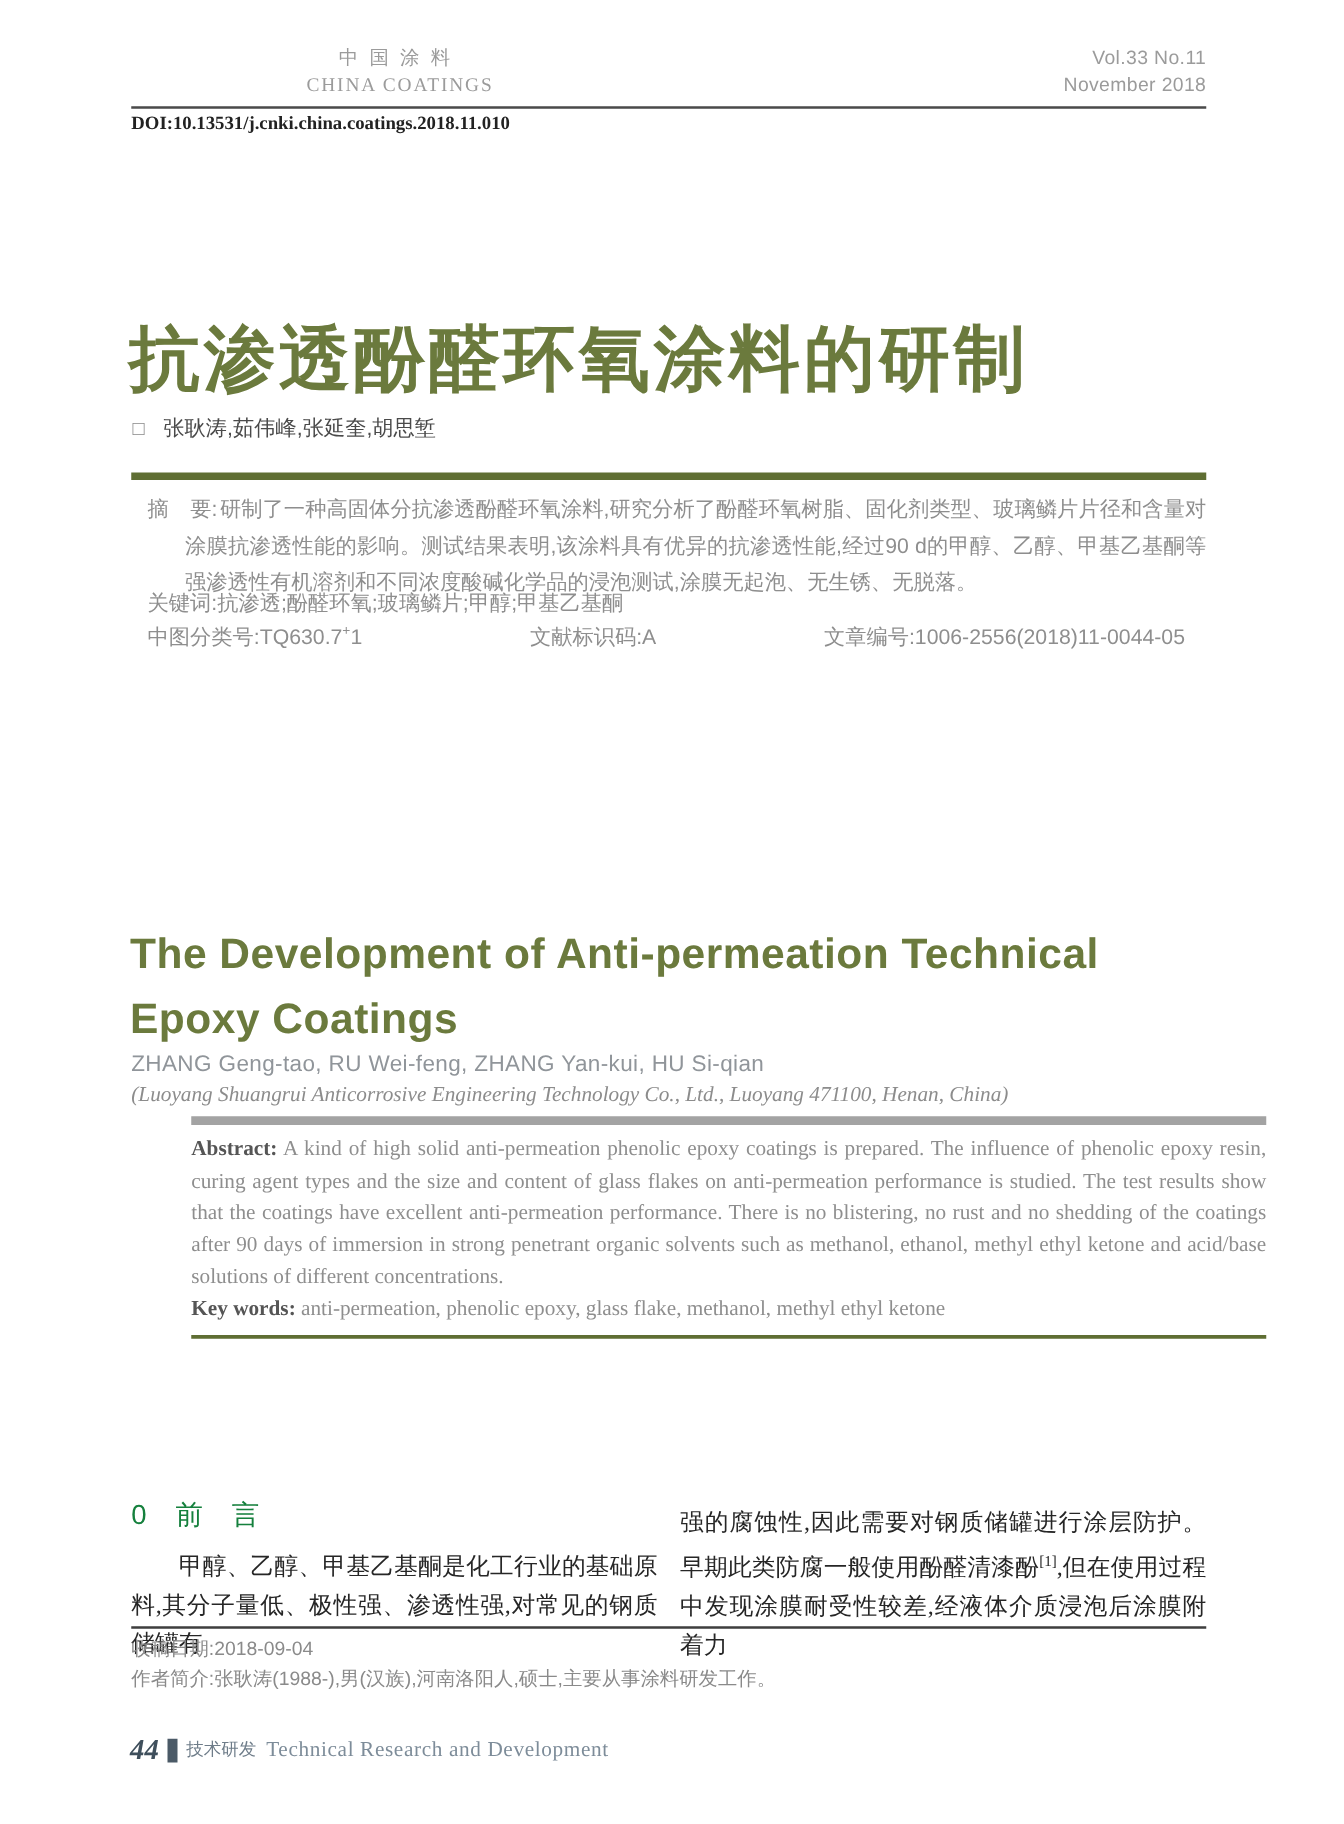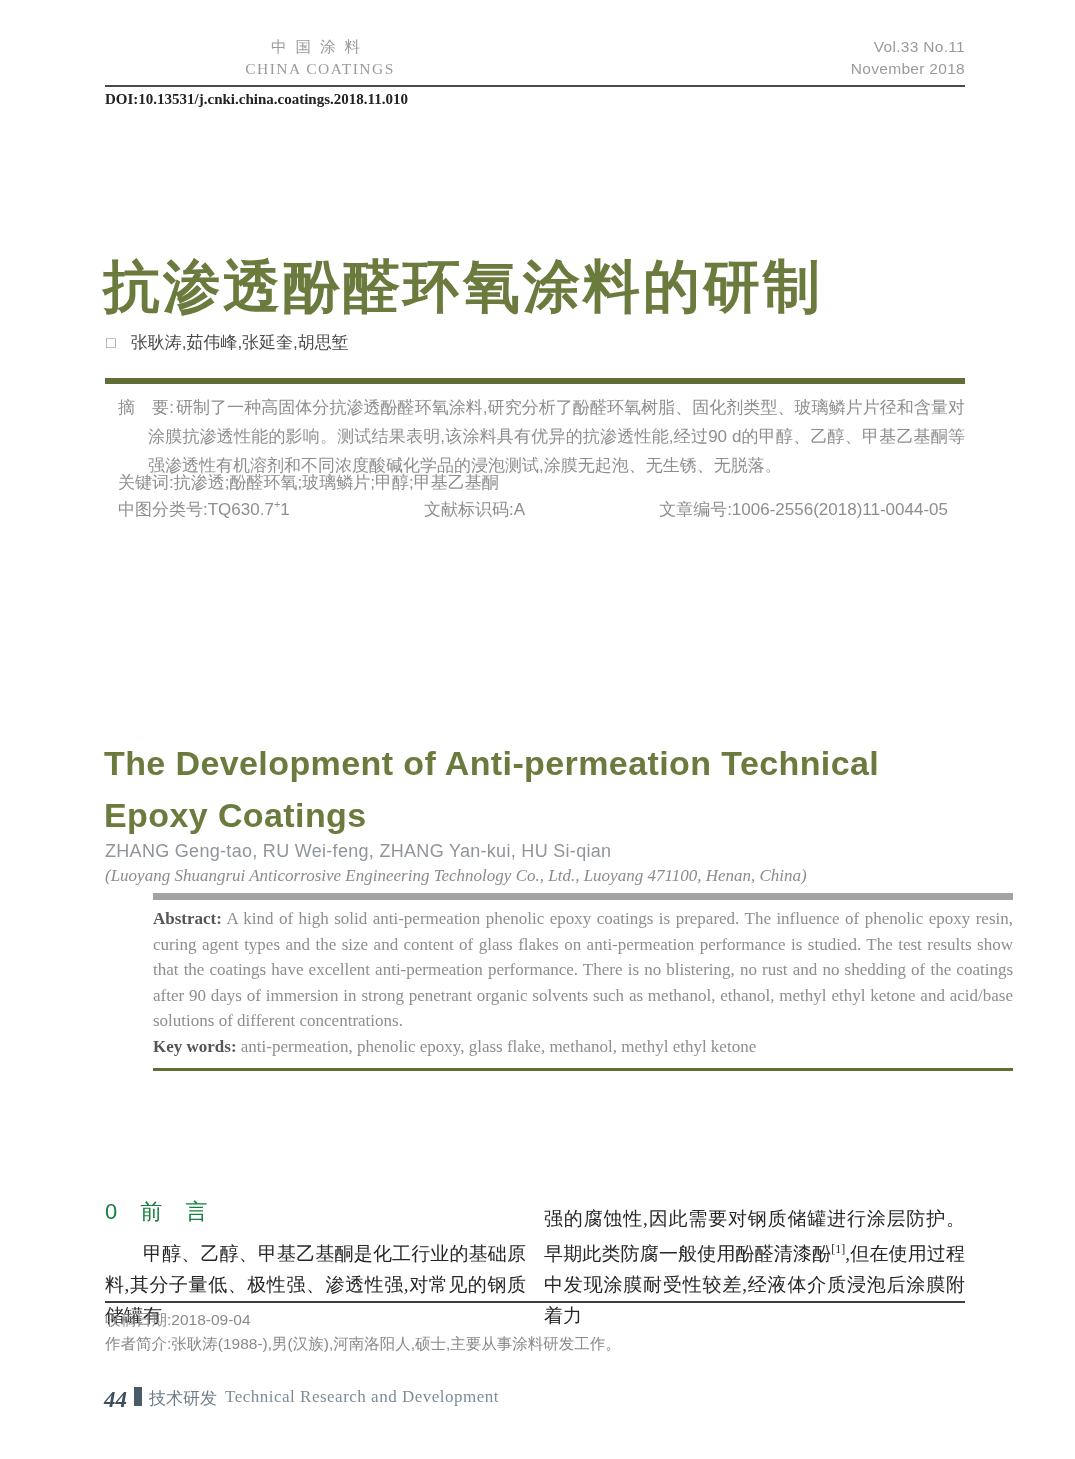--- a/index.html
+++ b/index.html
@@ -53,24 +53,24 @@
   .sec-heading { font-family:"Liberation Sans", sans-serif; font-size:22px; color:#15803d; word-spacing:17px; margin:0 0 11px 0; font-weight:500; }
   .col-left p { text-indent:2em; }
   .col-right { padding-top:7px; }
   .col sup { font-size:12px; }
 
   
   .footnote-rule { position:absolute; left:105px; top:1301px; width:860px; height:2px; background:#3e3e3e; }
   .footnote { position:absolute; left:105px; top:1308px; font-size:15.5px; line-height:24px; color:#8a8a8a; }
 
   
-  .page-footer { position:absolute; left:104px; top:1387px; display:flex; align-items:flex-start; }
+  .page-footer { position:absolute; left:104px; top:1387px; display:flex; align-items:center; }
   .pageno { font-family:"Liberation Serif", serif; font-style:italic; font-weight:bold; font-size:23px; color:#3f4f5c; margin-right:7px; }
   .footer-bar { width:8px; height:19px; background:#4b5a67; margin-right:7px; }
-  .sec-cn { font-size:17px; color:#66750f0; color:#6e7c89; margin-right:8px; }
+  .sec-cn { font-size:14px; color:#66750f0; color:#6e7c89; margin-right:8px; }
   .sec-en { font-family:"Liberation Serif", serif; font-size:17px; color:#7d8c99; letter-spacing:0.5px; }
 </style>
 </head>
 <body>
 
 <div class="page">
 
   <div class="masthead">
     <div class="mast-col mast-center">
       <div class="mast-cn-title">中国涂料</div>

